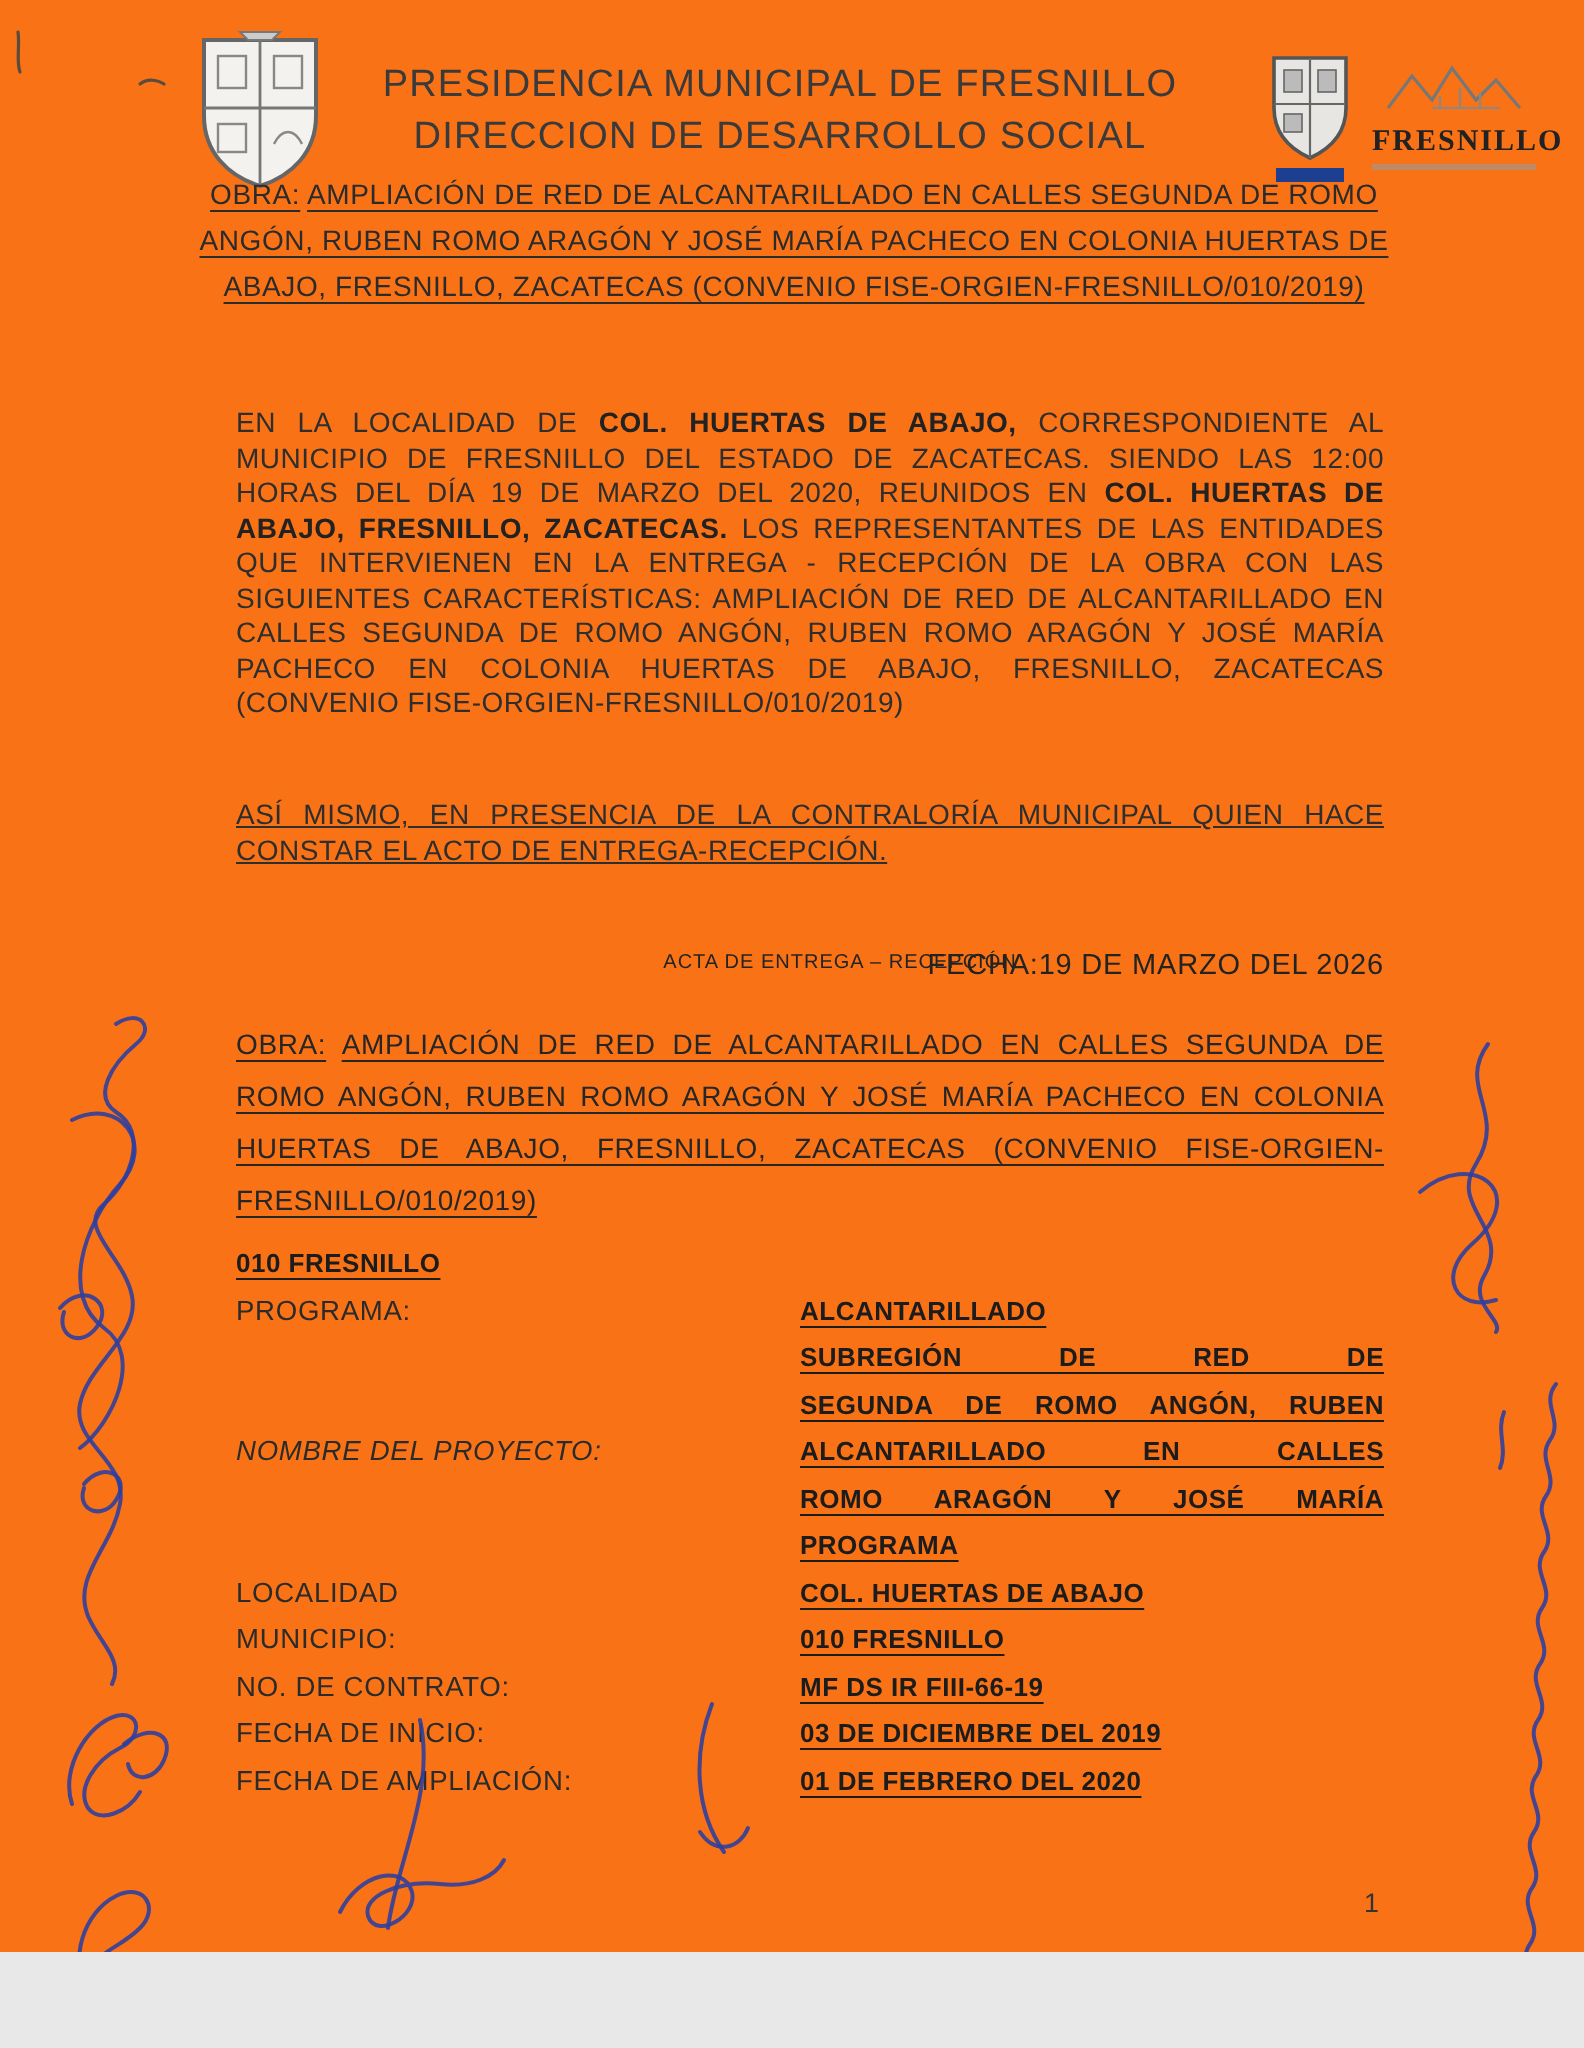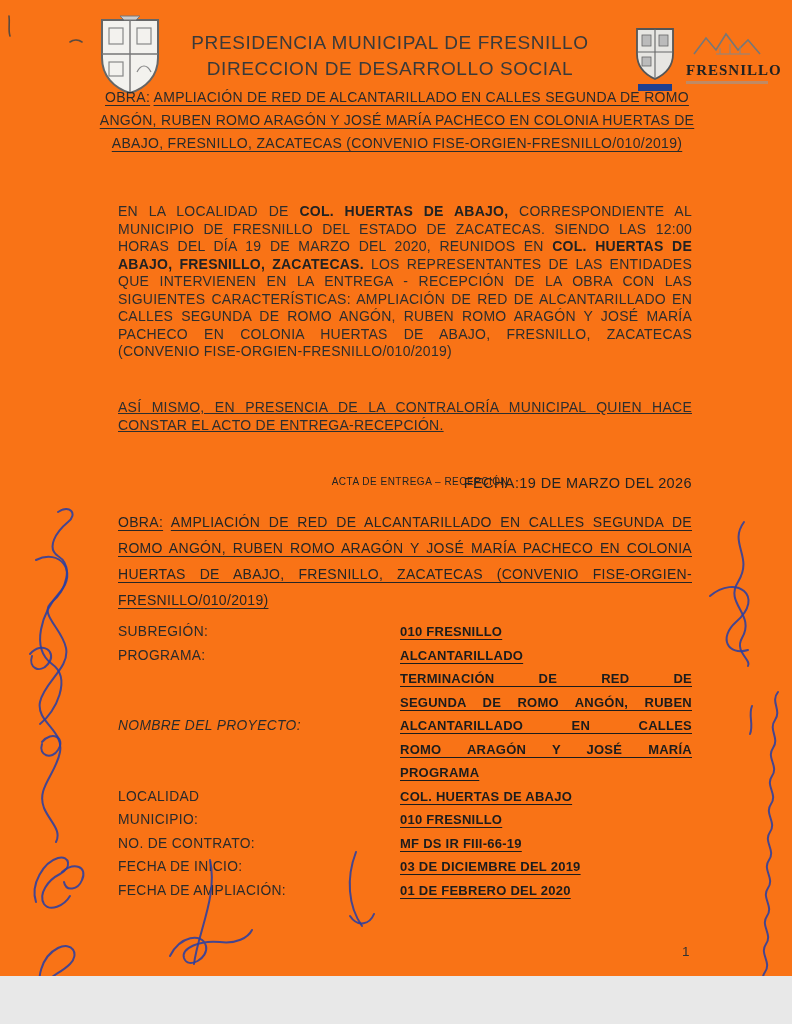--- a/index.html
+++ b/index.html
@@ -116,31 +116,30 @@
   <p class="abs acta-title">ACTA DE ENTREGA – RECEPCIÓN</p>
   <p class="abs fecha-line">FECHA:19 DE MARZO DEL 2026</p>
 
   <p class="abs obra2">
     <span>OBRA:</span>
     <span>AMPLIACIÓN DE RED DE ALCANTARILLADO EN CALLES SEGUNDA DE ROMO ANGÓN, RUBEN ROMO ARAGÓN Y JOSÉ MARÍA PACHECO EN COLONIA HUERTAS DE ABAJO, FRESNILLO, ZACATECAS (CONVENIO FISE-ORGIEN-FRESNILLO/010/2019)</span>
   </p>
 
   <div class="abs fields">
     <div class="frow">
-      <div class="flabel">SUBREGIÓN:</div>
       <div class="fvalue">010 FRESNILLO</div>
     </div>
     <div class="frow">
       <div class="flabel">PROGRAMA:</div>
       <div class="fvalue">ALCANTARILLADO</div>
     </div>
     <div class="frow">
       <div class="flabel proj-label">NOMBRE DEL PROYECTO:</div>
       <div class="fvalue">
-        <span class="jline">TERMINACIÓN DE RED DE</span>
+        <span class="jline">SUBREGIÓN DE RED DE</span>
         <span class="jline">SEGUNDA DE ROMO ANGÓN, RUBEN</span>
         <span class="jline">ALCANTARILLADO EN CALLES</span>
         <span class="jline">ROMO ARAGÓN Y JOSÉ MARÍA</span>
         <span style="display:block;">PROGRAMA</span>
       </div>
     </div>
     <div class="frow">
       <div class="flabel">LOCALIDAD</div>
       <div class="fvalue">COL. HUERTAS DE ABAJO</div>
     </div>

